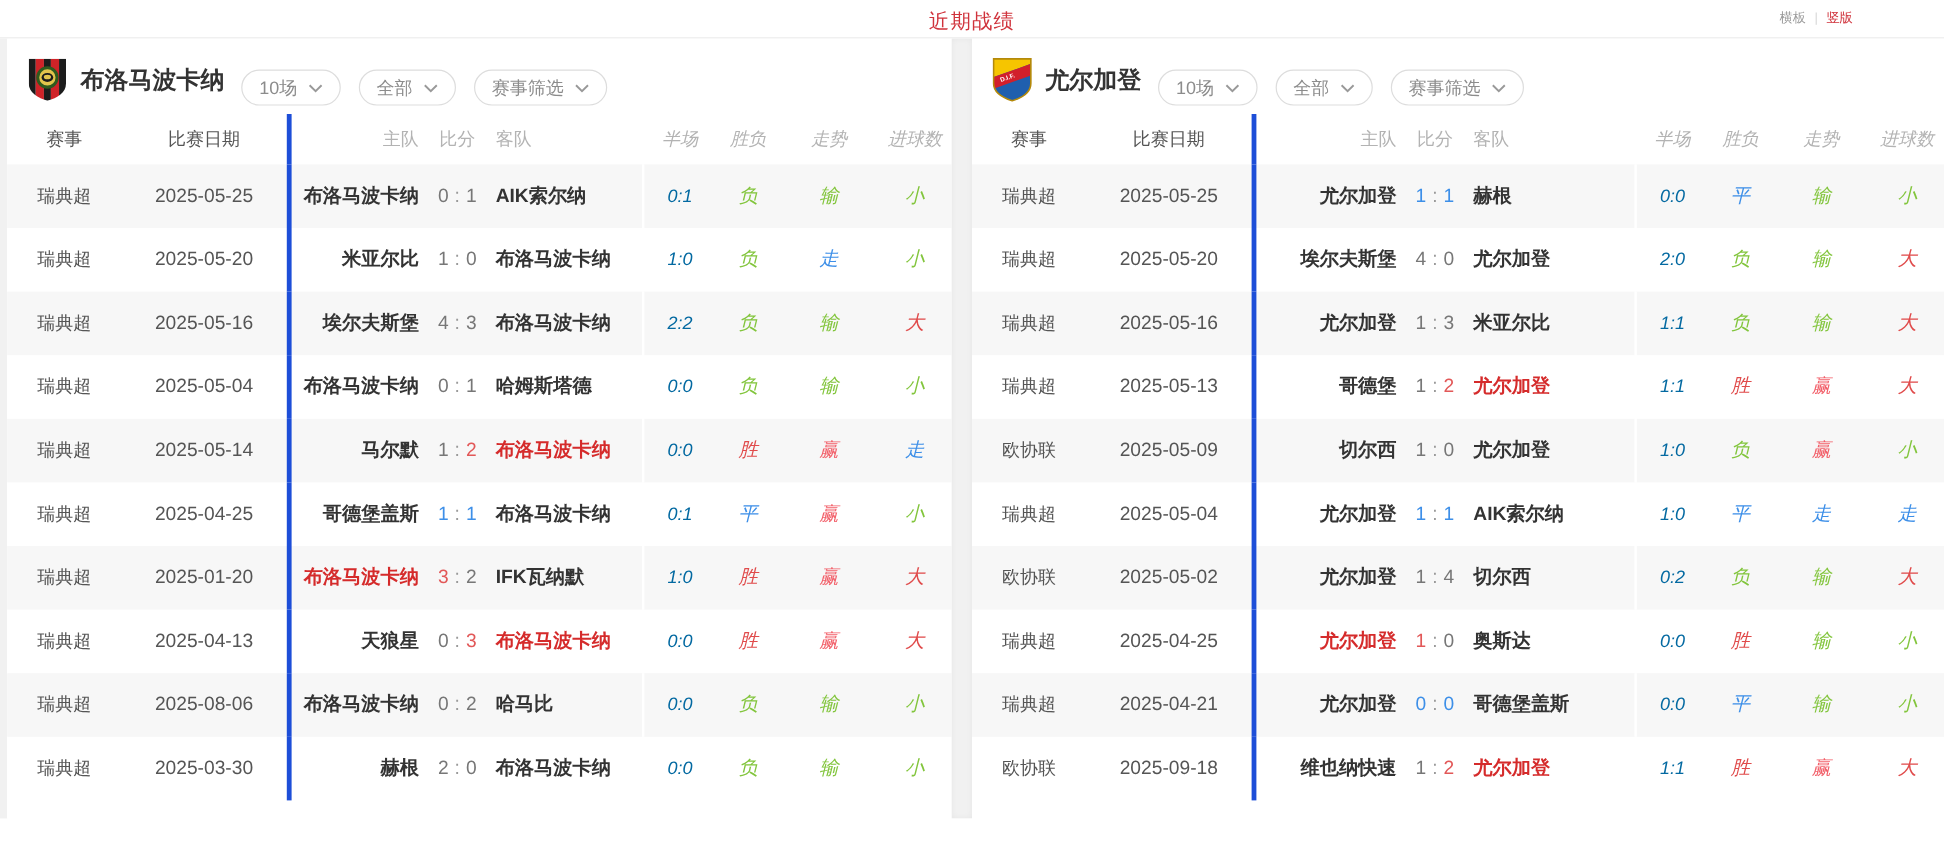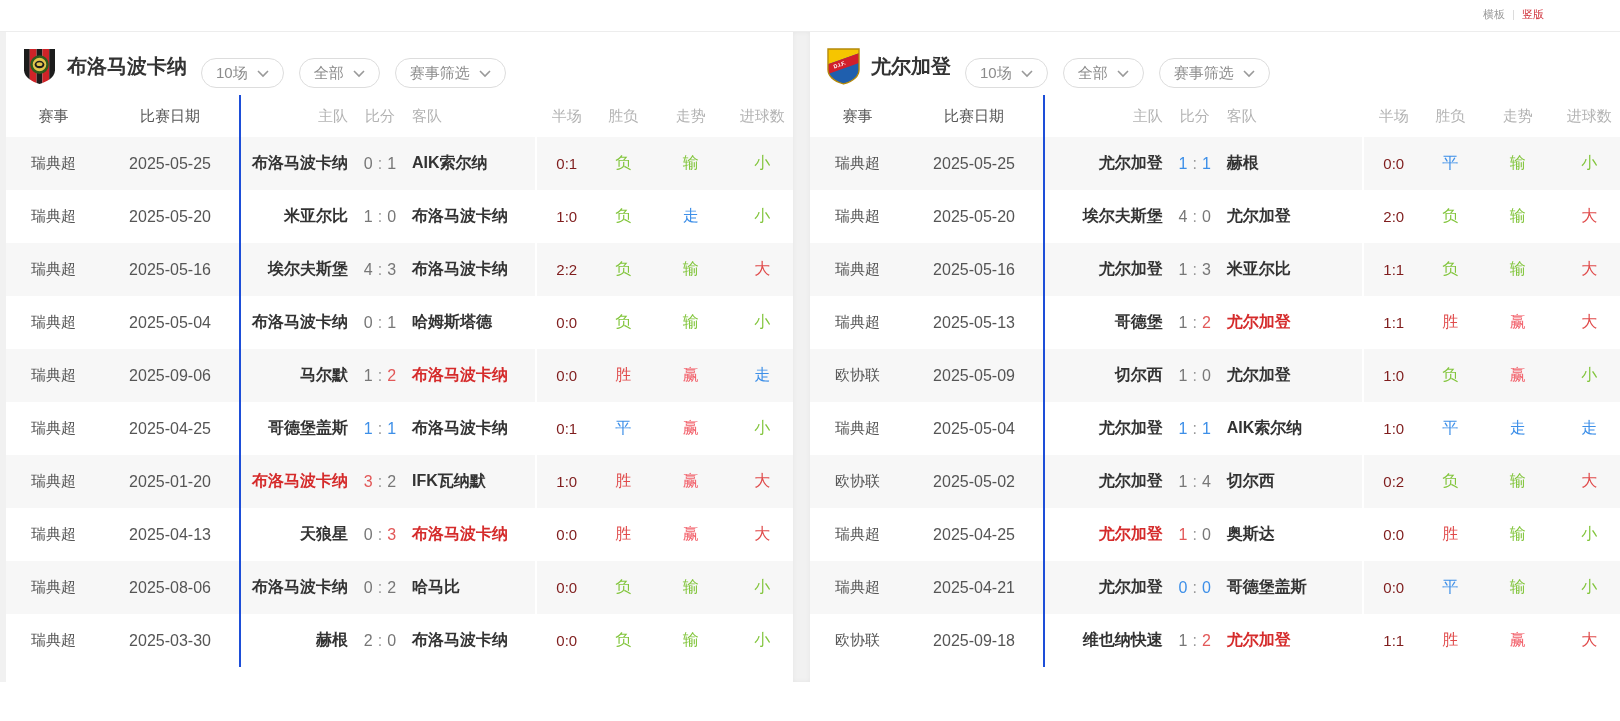--- a/index.html
+++ b/index.html
@@ -32,50 +32,51 @@
   .pill svg { margin-top:2px; }
 
   
   .thead { margin-top:8px; }
   .trow { display:flex; align-items:flex-start; height:53px; font-size:16px; }
   .thead .trow { height:42px; color:var(--header_gray); font-size:15px; background:#fff !important; }
   .tbody .trow:nth-child(odd) { background:var(--row_alt); }
 
   .sec { display:flex; align-items:center; height:100%; }
   .sec-info  { width:233px; }
-  .sec-teams { flex:1; border-left:2px solid #1d4ed8; }
-  .sec-stats { width:258px; border-left:2px solid #fff; }
+  .sec-teams { flex:1; border-left:4px solid #1d4ed8; }
+  .sec-stats { width:258px; border-left:2px solid #fff;font-style:italic; }
 
   .cell { display:inline-block; }
   .league { width:95px; text-align:center; color:var(--muted); font-size:15px; }
   .date   { width:138px; text-align:center; color:var(--muted); }
   .home   { flex:1; text-align:right; font-weight:700; white-space:nowrap; }
   .away   { flex:1.15; text-align:left; font-weight:700; white-space:nowrap; }
   .score  { width:64px; text-align:center; white-space:nowrap; }
   .score b { font-weight:400; }
   .score .colon { font-style:normal; color:#999; margin:0 5px; }
-  .half   { width:60px; text-align:center; color:#7f1d1d; font-size:15px; }
+  .half   { width:60px; text-align:center; color:#0369a1; font-size:15px; }
   .result { width:54px; text-align:center; }
   .trend  { width:82px; text-align:center; }
   .goals  { width:62px; text-align:center; }
 
   
   .c-dark  { color:var(--dark); }
   .c-gray  { color:var(--gray); }
   .c-green { color:var(--green); }
   .c-blue  { color:var(--blue); }
   .c-pink  { color:var(--pink); }
   .c-red   { color:var(--red); }
   .home.c-red,.away.c-red { color:var(--team_red); }
   .score .c-red { color:var(--score_red); }
 </style>
 </head>
 <body>
 
 <header class="topbar">
+  <div class="page-title">近期战绩</div>
   <div class="view-toggle">
     <span class="tg">横板</span>
     <span class="sep">|</span>
     <span class="tg active">竖版</span>
   </div>
 </header>
 
 <main class="panels">
   <div class="edge"></div>
   <section class="panel left">
@@ -207,21 +208,21 @@
       <span class="cell half">0:0</span>
       <span class="cell result c-green">负</span>
       <span class="cell trend c-green">输</span>
       <span class="cell goals c-green">小</span>
     </div>
   </div>
 
   <div class="trow">
     <div class="sec sec-info">
       <span class="cell league">瑞典超</span>
-      <span class="cell date">2025-09-06</span>
+      <span class="cell date">2025-05-14</span>
     </div>
     <div class="sec sec-teams">
       <span class="cell home c-dark">马尔默</span>
       <span class="cell score"><b class="c-gray">1</b><i class="colon">:</i><b class="c-red">2</b></span>
       <span class="cell away c-red">布洛马波卡纳</span>
     </div>
     <div class="sec sec-stats">
       <span class="cell half">0:0</span>
       <span class="cell result c-red">胜</span>
       <span class="cell trend c-pink">赢</span>

